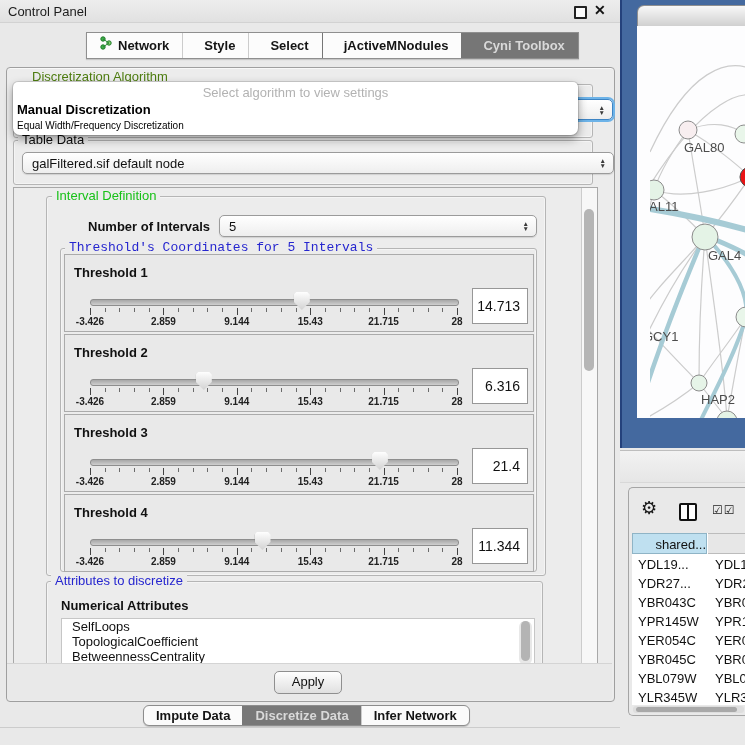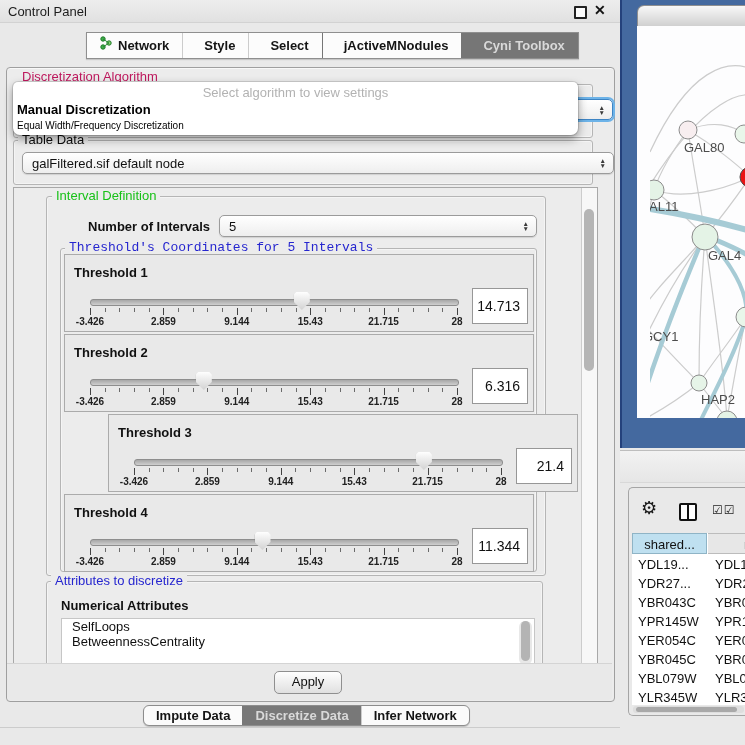--- a/index.html
+++ b/index.html
@@ -23,21 +23,21 @@
   
   #main-panel{left:6px;top:67px;width:607px;height:633px;background:#ececec;border:1px solid #9f9f9f;border-radius:4px;box-shadow:inset 0 1px 0 #f8f8f8;}
   .group{position:absolute;border:1px solid #b5b5b5;border-radius:3px;box-shadow:inset 0 0 0 1px #f4f4f4;}
   .group-label{position:absolute;font-size:13px;background:#ececec;padding:0 4px;line-height:14px;white-space:nowrap;}
   .glabel-green{color:#17c117;}
   .glabel-blue{color:#2626cf;}
   .combo{position:absolute;background:linear-gradient(#ffffff,#eeeeee);border:1px solid #9b9b9b;border-radius:5px;font-size:13px;color:#111;padding:0 20px 0 9px;display:flex;align-items:center;box-shadow:0 1px 1px rgba(0,0,0,.12);}
   .combo .arrows{position:absolute;right:7px;top:50%;transform:translateY(-50%);display:flex;flex-direction:column;align-items:center;color:#3a3a3a;font-size:6.5px;line-height:5px;}
   #algo-combo{left:22px;top:99px;width:560px;height:19px;border:1px solid #3d84c4;box-shadow:0 0 0 2px #6db3e8;}
   #grp-algo{left:13px;top:84px;width:578px;height:52px;}
-  #grp-algo-label{left:18px;top:70px;background:transparent;color:#be185d;}
+  #grp-algo-label{left:28px;top:70px;background:transparent;color:#4d7c0f;}
   #grp-table{left:13px;top:140px;width:578px;height:43px;}
   #grp-table-label{left:18px;top:133px;color:#0d0d0d;}
   #table-combo{left:22px;top:152px;width:561px;height:20px;}
 
   
   #popup{left:13px;top:82px;width:565px;height:53px;background:#ffffff;border-radius:5px 5px 7px 7px;z-index:30;
          box-shadow:0 4px 10px rgba(0,0,0,.4),0 0 0 1px rgba(0,0,0,.12);}
   #popup .p-prompt{position:absolute;left:0;top:2px;width:100%;text-align:center;font-size:13px;color:#b2b2b2;line-height:17px;}
   #popup .p-opt1{position:absolute;left:4px;top:19px;font-size:13px;font-weight:bold;color:#000;line-height:17px;}
   #popup .p-opt2{position:absolute;left:4px;top:36px;font-size:10px;color:#000;line-height:16px;}
@@ -89,21 +89,21 @@
   #net-svg text{font:13px "Liberation Sans",sans-serif;fill:#4c4c4c;}
 
   
   #tp-titlebar{left:620px;top:450px;width:125px;height:31px;background:linear-gradient(#f2f2f2,#e6e6e6);border-top:1px solid #bdbdbd;border-bottom:1px solid #d8d8d8;}
   #tp-panel{left:628px;top:487px;width:117px;height:227px;background:#e9e9e9;border:1px solid #a5a5a5;border-right:none;border-radius:5px 0 0 5px;}
   #gear-icon{left:641px;top:499px;font-size:18px;line-height:18px;color:#1a1a1a;}
   #columns-icon{left:679px;top:503px;width:14px;height:14px;border:2px solid #111;border-radius:2px;background:#fff;}
   #columns-icon::after{content:"";position:absolute;left:6px;top:0;width:2px;height:14px;background:#111;}
   #check-icons{left:712px;top:503px;font-size:12px;letter-spacing:1px;color:#222;}
   #tp-table{left:632px;top:533px;width:113px;height:172px;overflow:hidden;background:#fff;}
-  .tp-hcell{position:absolute;top:0;height:21px;font-size:13px;text-align:center;line-height:21px;box-sizing:border-box;}
+  .tp-hcell{position:absolute;top:0;height:21px;font-size:13px;text-align:right;line-height:21px;box-sizing:border-box;}
   #tp-h0{left:0;width:75px;background:#bfe0f0;border:1px solid #8fb4c6;}
   #tp-h1{left:76px;width:80px;background:#e7e7e7;border:1px solid #bcbcbc;border-left:none;}
   #tp-rows{position:absolute;left:0;top:22px;width:113px;height:150px;overflow:hidden;}
   .tp-row{position:relative;height:19px;}
   .tp-cell{position:absolute;top:0;font-size:13px;line-height:19px;white-space:nowrap;}
   .tp-cell.c0{left:6px;}
   .tp-cell.c1{left:83px;}
   #tp-hscroll{left:633px;top:706px;width:111px;height:7px;background:#dedede;border-radius:3px;}
   #tp-hthumb{left:636px;top:707px;width:101px;height:5px;background:#a9a9a9;border-radius:3px;}
 </style>
@@ -263,21 +263,21 @@
             <span class="tick-label" style="left: 0%;">-3.426</span>
             <span class="tick-label" style="left: 20%;">2.859</span>
             <span class="tick-label" style="left: 40%;">9.144</span>
             <span class="tick-label" style="left: 60%;">15.43</span>
             <span class="tick-label" style="left: 80%;">21.715</span>
             <span class="tick-label" style="left: 100%;">28</span>
           </div>
           <div class="handle" style="left: calc(130.8px);"></div>
           <div class="thr-value">6.316</div>
         </div>
-        <div class="thr-box" style="top: 160px; margin-left: 44px;">
+        <div class="thr-box" style="top: 160px;">
           <div class="thr-title">Threshold 3</div>
           <div class="track"></div>
           <div class="ticks">
             <div class="tick major" style="left: 0%;"></div>
             <div class="tick" style="left: 4%;"></div>
             <div class="tick" style="left: 8%;"></div>
             <div class="tick" style="left: 12%;"></div>
             <div class="tick" style="left: 16%;"></div>
             <div class="tick major" style="left: 20%;"></div>
             <div class="tick" style="left: 24%;"></div>
@@ -355,20 +355,21 @@
           <div class="thr-value">11.344</div>
         </div>
       </div>
 
     <div class="abs group" id="grp-attr"></div>
     <div class="abs group-label glabel-blue" id="grp-attr-label">Attributes to discretize</div>
     <div class="abs" id="attr-header">Numerical Attributes</div>
     <div class="abs" id="attr-list">
       <div id="attr-items">
           <div class="attr-item">SelfLoops</div>
+          <div class="attr-item">TopologicalCoefficient</div>
           <div class="attr-item">BetweennessCentrality</div>
         </div>
       <div id="attr-scroll">
           <div id="attr-thumb"></div>
         </div>
     </div>
 
     <div class="abs" id="vp-scrollbar"></div>
     <div class="abs" id="vp-thumb"></div>
   </div>

